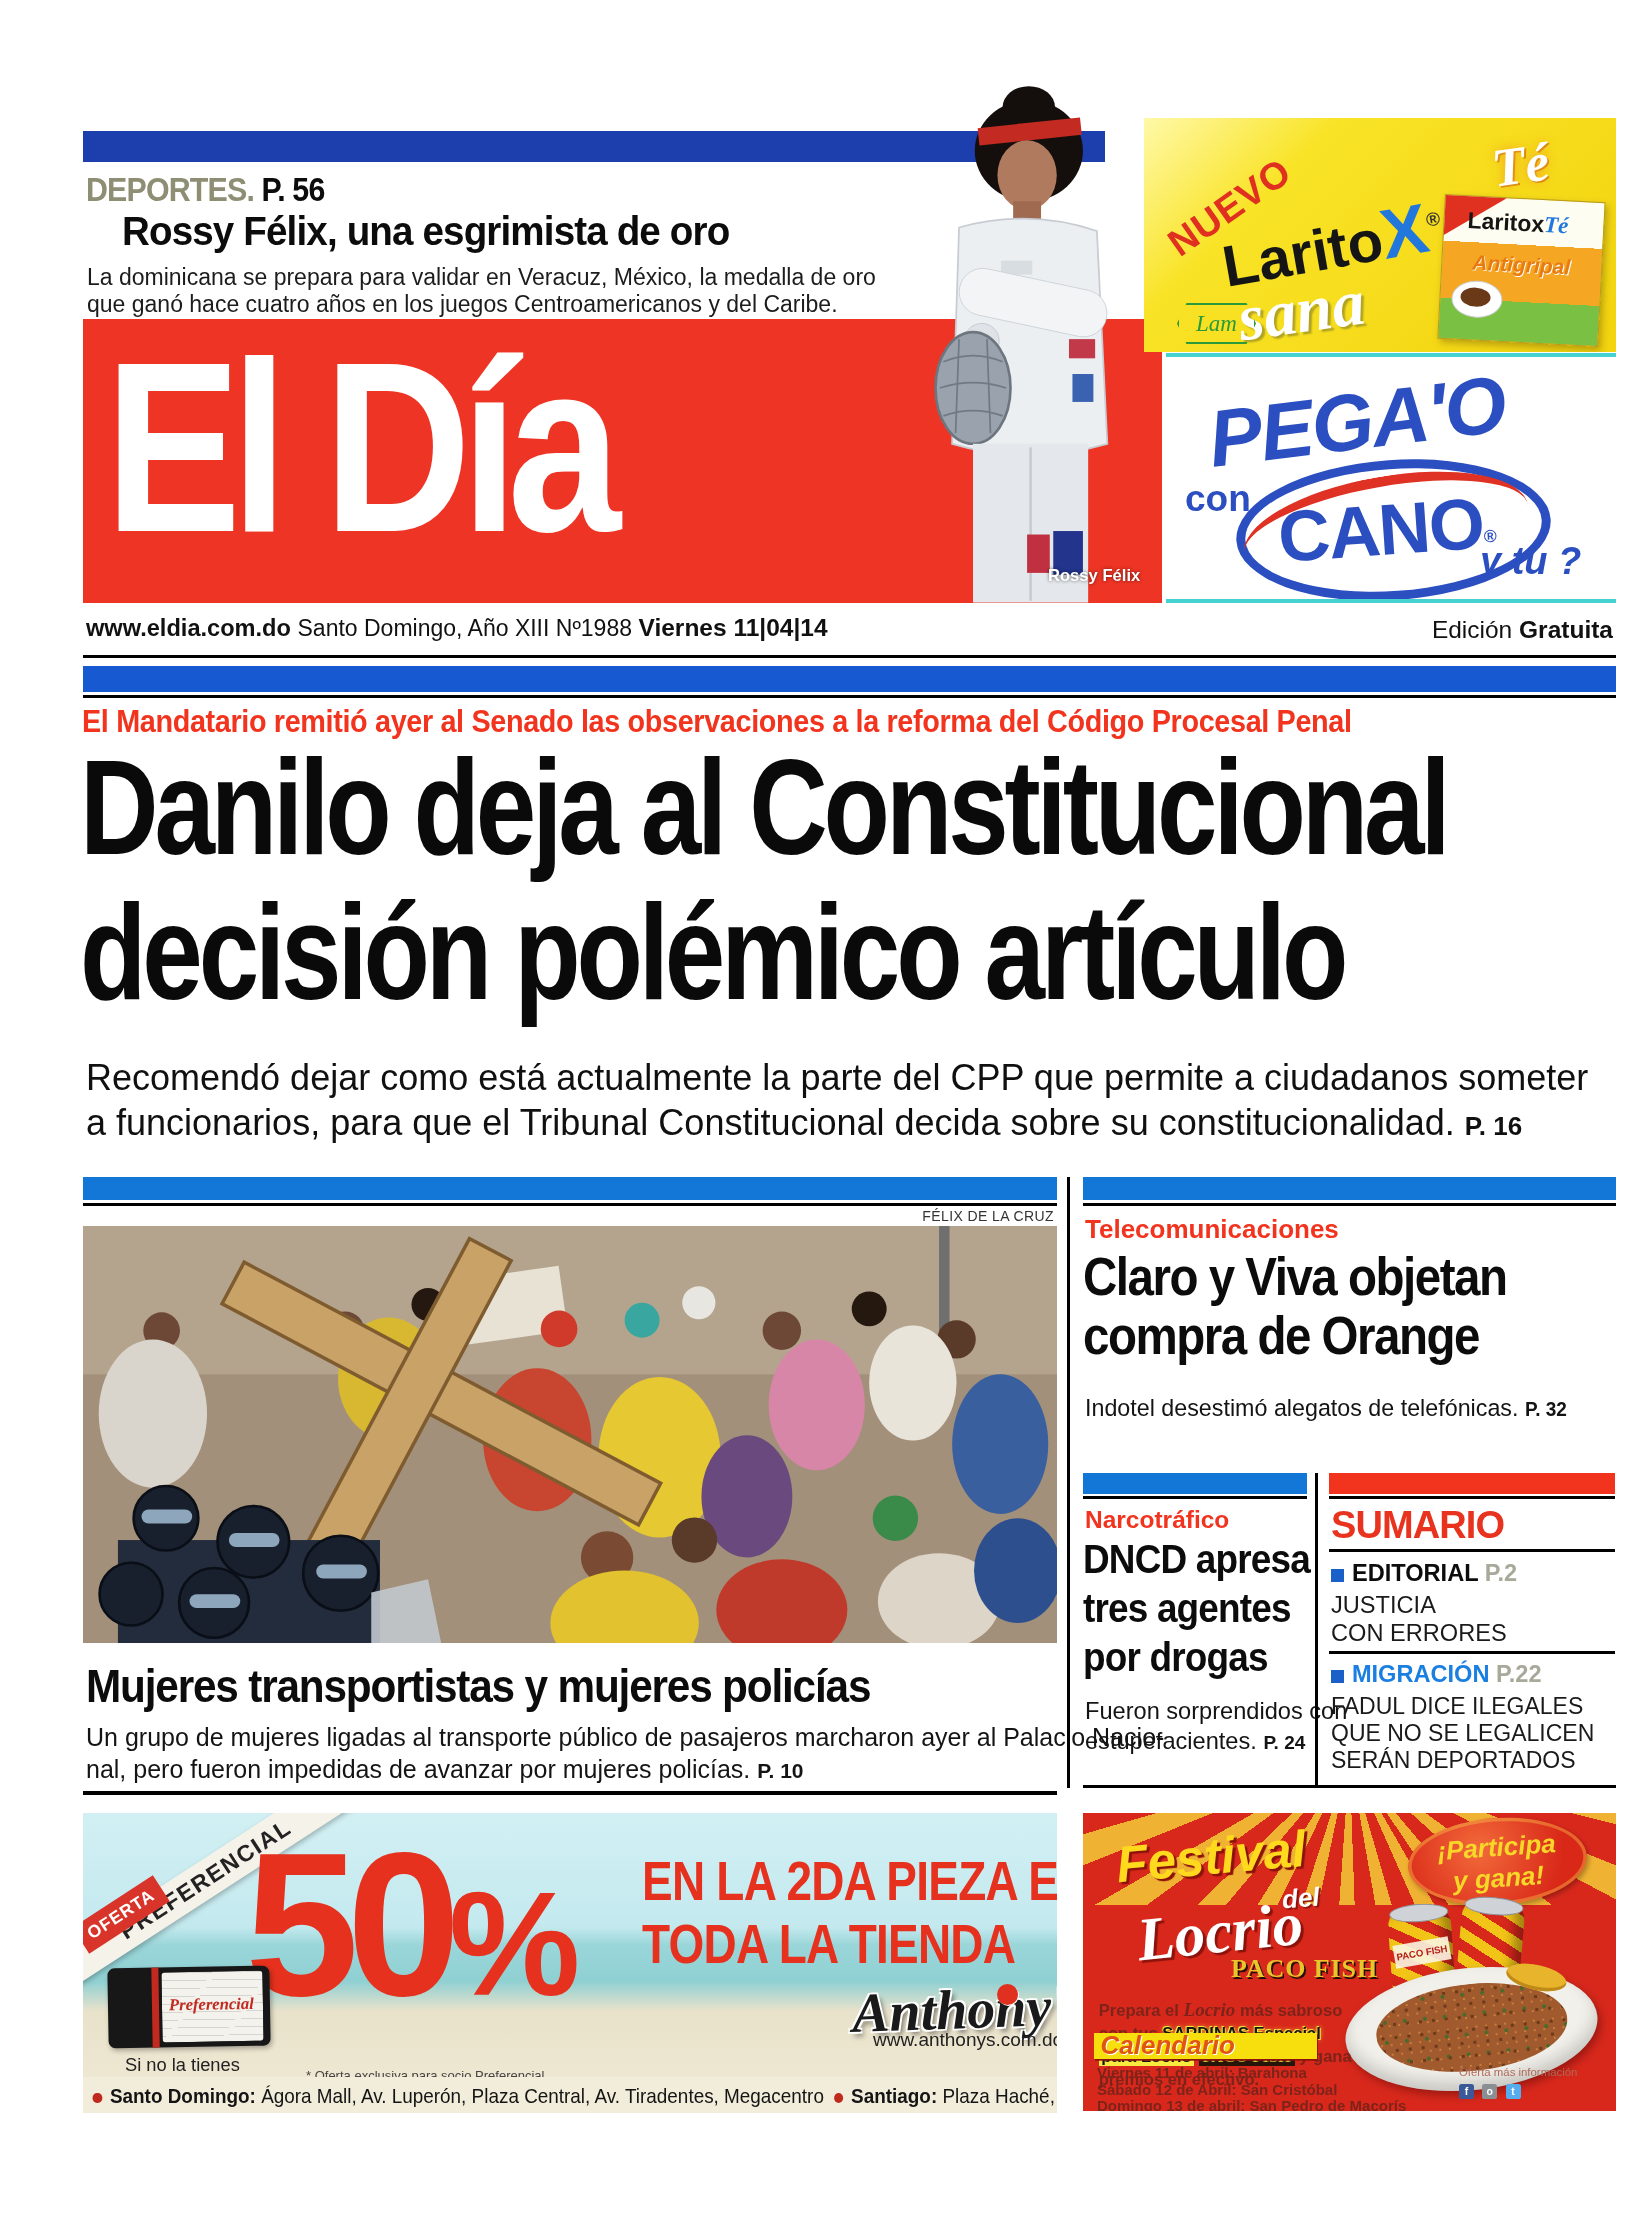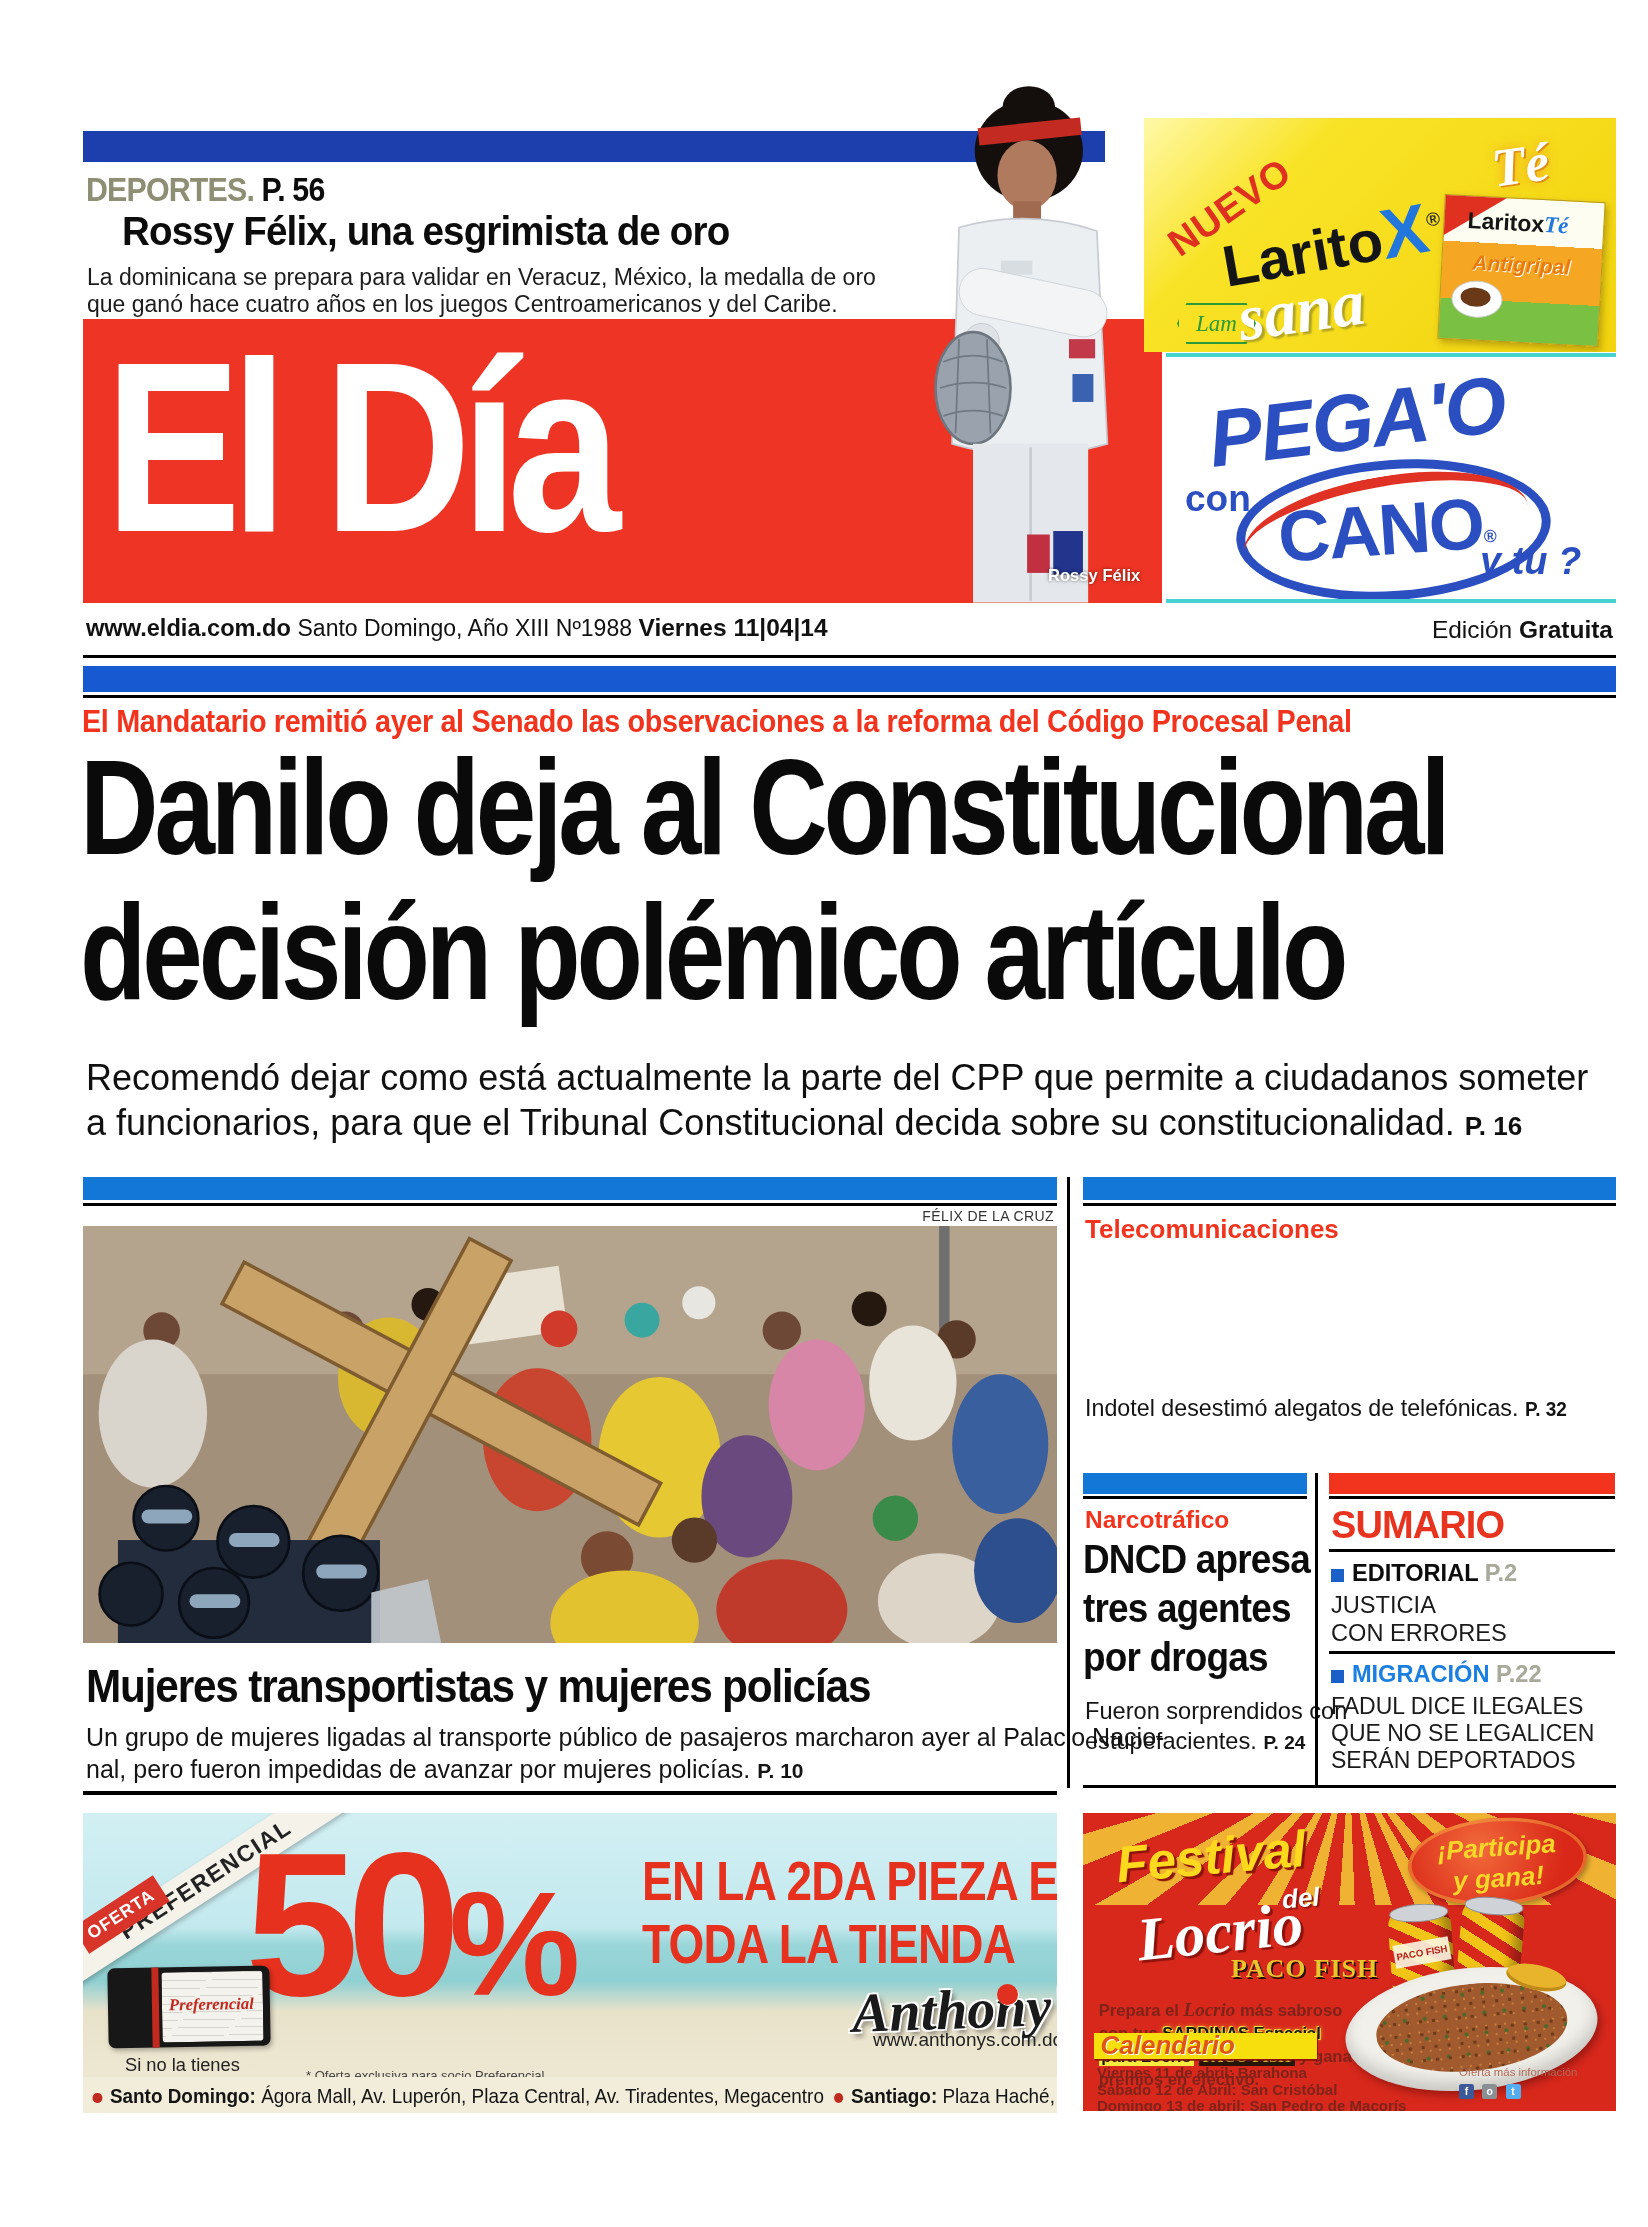--- a/index.html
+++ b/index.html
@@ -209,20 +209,26 @@
   <div class="nowrap"><span>nal, pero fueron impedidas de avanzar por mujeres policías.</span> <span class="pgref" style="font-size:21px;">P. 10</span></div>
 </div>
 <div class="rule" style="left:83px;top:1791px;width:974px;height:3.5px;"></div>
 
 <div class="rule" style="left:1067px;top:1177px;width:2.6px;height:611px;"></div>
 
 <div class="abs bar-blue" style="left:1083px;top:1177px;width:533px;height:23px;"></div>
 <div class="rule" style="left:1083px;top:1203px;width:533px;height:2.6px;"></div>
 <div class="abs seclabel" style="left:1085px;top:1214px;font-size:26px;">Telecomunicaciones</div>
 <div class="abs" style="left:1083px;top:1247px;">
+  <div style="font-size:54px;font-weight:800;line-height:59px;color:#0c0c0c;">
+    <span class="cond" style="transform:scaleX(.88);letter-spacing:-1.7px;">Claro y Viva objetan</span>
+  </div>
+  <div style="font-size:54px;font-weight:800;line-height:59px;color:#0c0c0c;">
+    <span class="cond" style="transform:scaleX(.88);letter-spacing:-1.7px;">compra de Orange</span>
+  </div>
 </div>
 <div class="abs" style="left:1085px;top:1394px;font-size:24.5px;color:#141414;">
   <span class="cond" style="transform:scaleX(.95);"><span>Indotel desestimó alegatos de telefónicas.</span> <span class="pgref" style="font-size:20px;">P. 32</span></span>
 </div>
 
 <div class="abs bar-blue" style="left:1083px;top:1473px;width:224px;height:21px;"></div>
 <div class="rule" style="left:1083px;top:1496px;width:224px;height:2.6px;"></div>
 <div class="abs seclabel" style="left:1085px;top:1506px;font-size:24.5px;">Narcotráfico</div>
 <div class="abs" style="left:1083px;top:1535px;">
   <div style="font-size:41px;font-weight:800;line-height:49px;color:#0c0c0c;"><span class="cond" style="transform:scaleX(.9);letter-spacing:-0.9px;">DNCD apresa</span></div>

